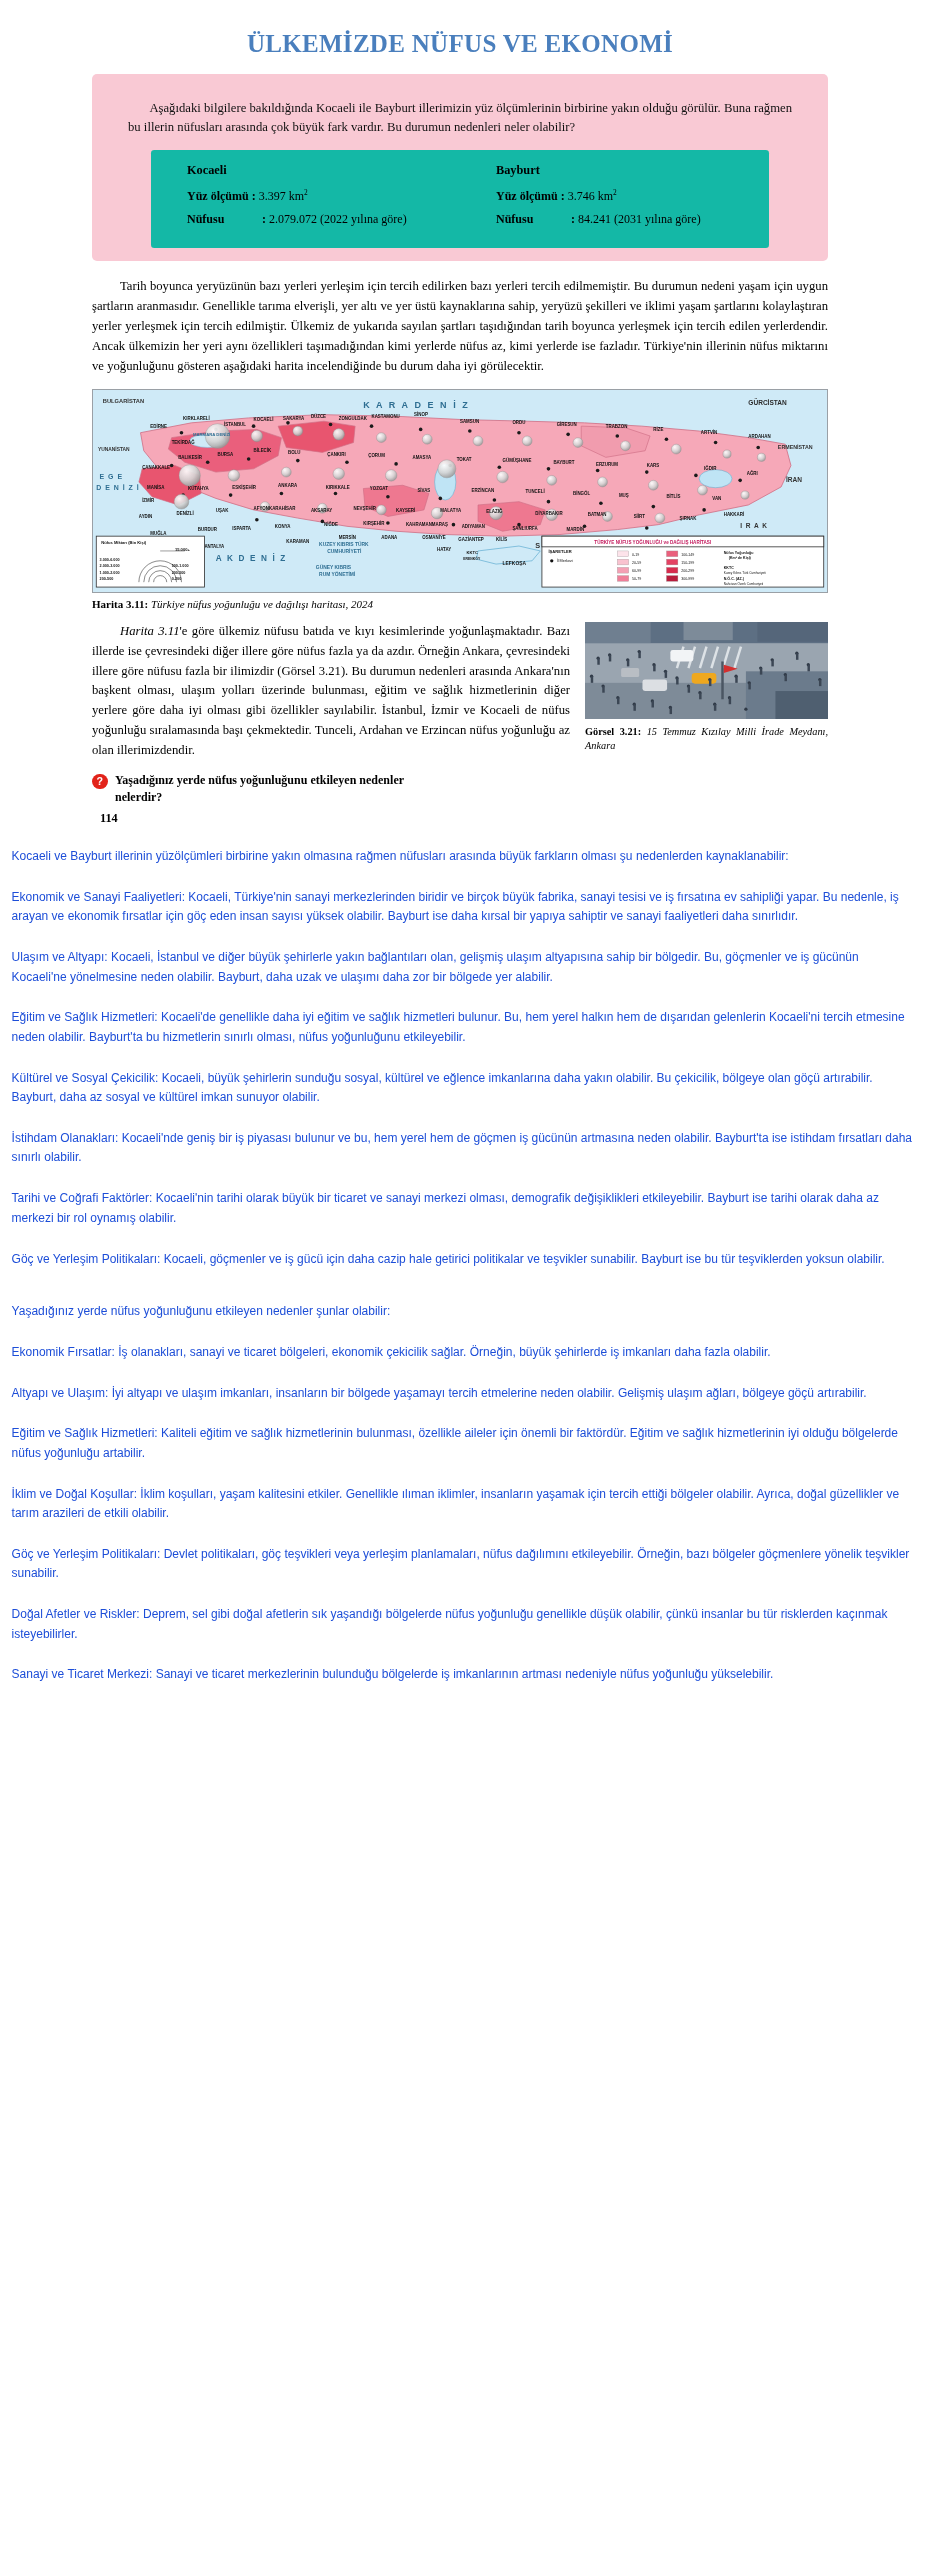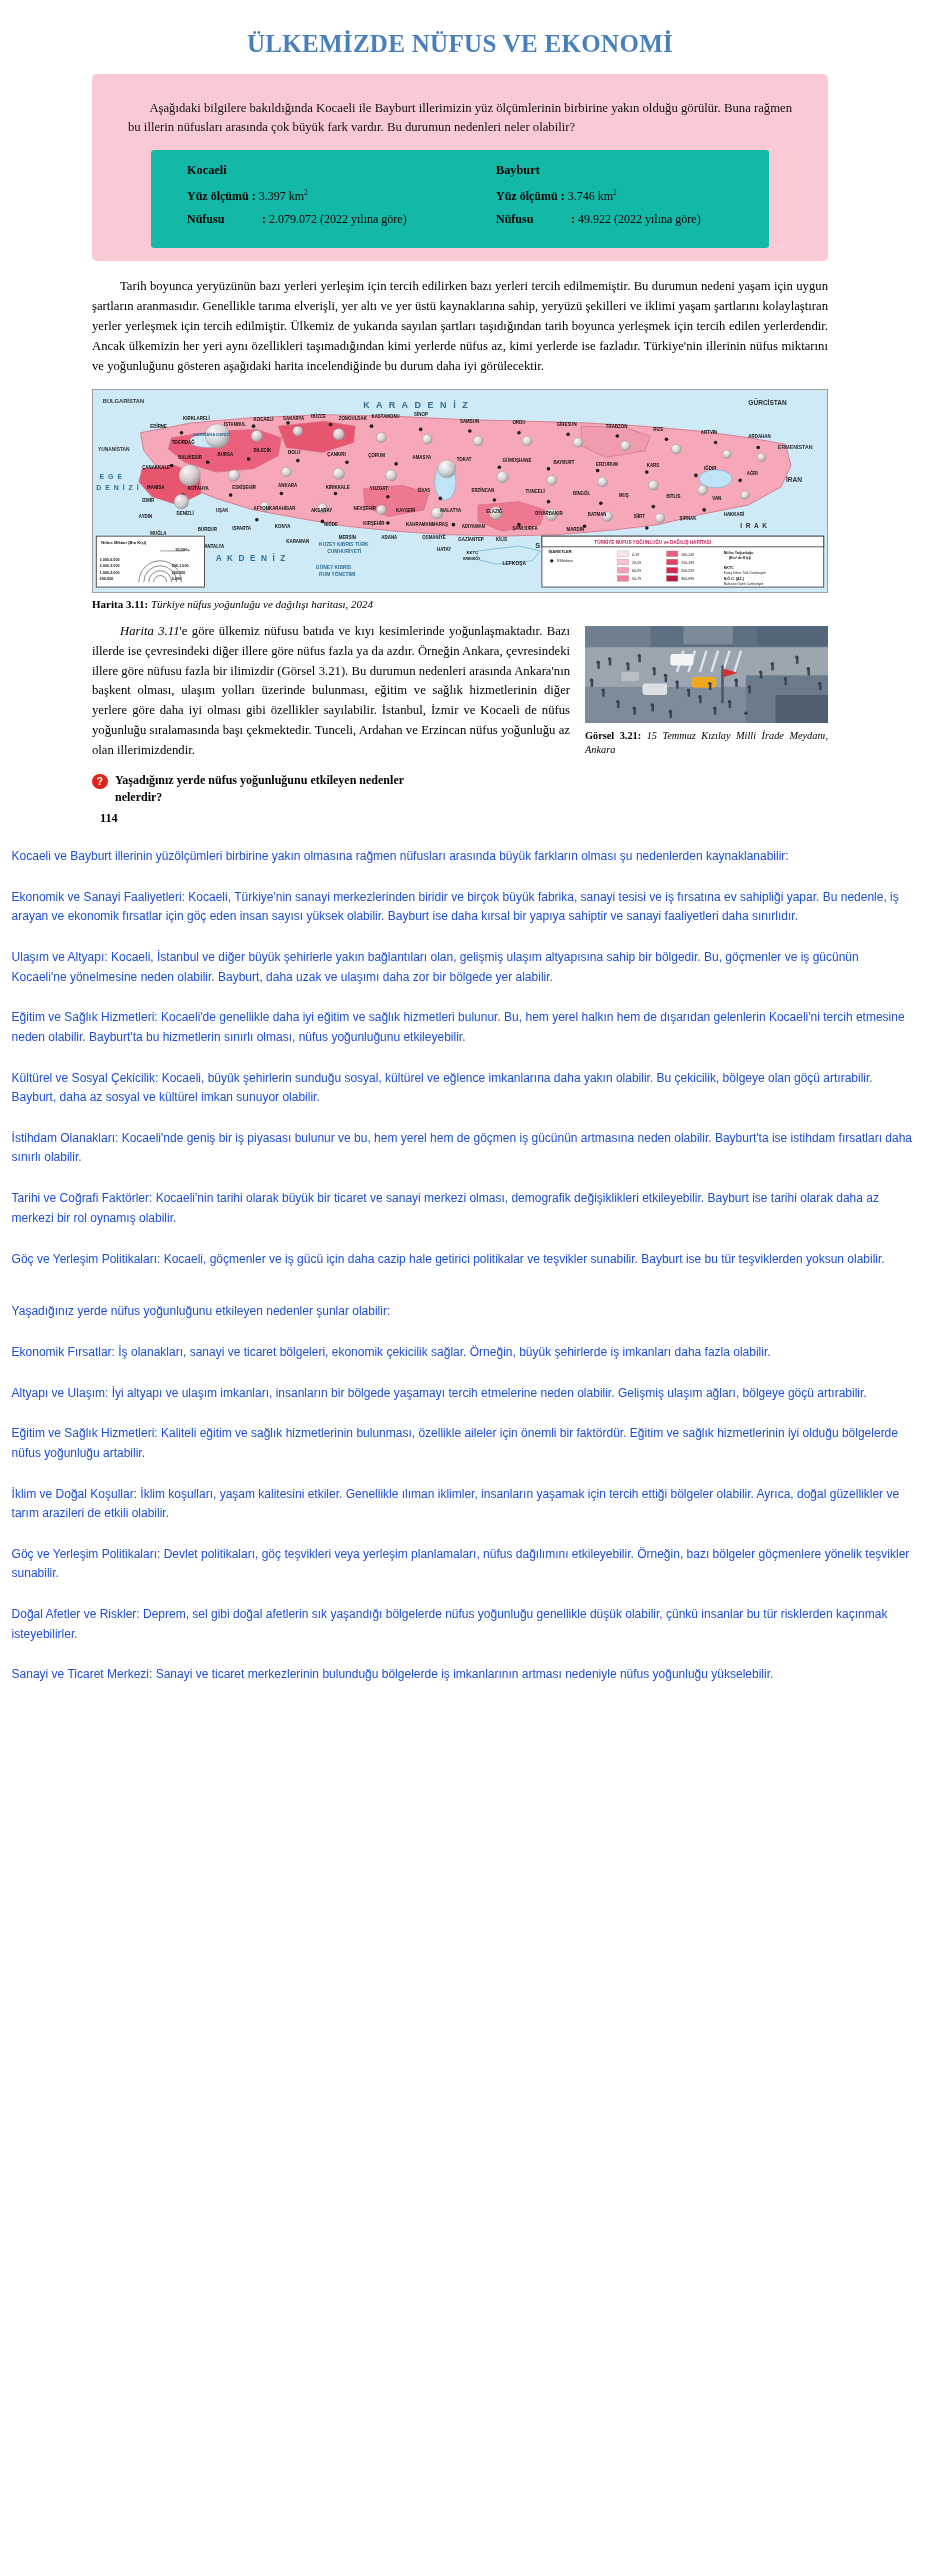--- a/index.html
+++ b/index.html
@@ -100,21 +100,21 @@
     font-size:11px;
     font-style:italic;
   }
   .map-caption b{font-style:normal;font-weight:bold;}
 
   
   .lower{
     margin:11.5px 92px 0 92px;
     display:flex;
     gap:15px;
-    align-items:center;
+    align-items:flex-start;
   }
   .lower-left{flex:1 1 auto;}
   .lower-left p{
     margin:0;
     font-size:12.7px;
     line-height:1.56;
     text-align:justify;
     text-indent:28px;
   }
   .lower-left p i{font-style:italic;}
@@ -211,21 +211,21 @@
       <div class="cream-col">
         <div class="prov">Bayburt</div>
         <div class="cream-row">
           <b class="lbl-area">Yüz ölçümü</b>
           <b>:</b>
           <span>3.746 km</span><sup>2</sup>
         </div>
         <div class="cream-row">
           <b class="lbl-pop">Nüfusu</b>
           <b>:</b>
-          <span>49.922 (2022 yılına göre)</span>
+          <span>84.241 (2031 yılına göre)</span>
         </div>
       </div>
     </div>
   </div>
 
   <p class="body-par">Tarih boyunca yeryüzünün bazı yerleri yerleşim için tercih edilirken bazı yerleri tercih edilmemiştir. Bu durumun nedeni yaşam için uygun şartların aranmasıdır. Genellikle tarıma elverişli, yer altı ve yer üstü kaynaklarına sahip, yeryüzü şekilleri ve iklimi yaşam şartlarını kolaylaştıran yerler yerleşmek için tercih edilmiştir. Ülkemiz de yukarıda sayılan şartları taşıdığından tarih boyunca yerleşmek için tercih edilen yerlerdendir. Ancak ülkemizin her yeri aynı özellikleri taşımadığından kimi yerlerde nüfus az, kimi yerlerde ise fazladır. Türkiye'nin illerinin nüfus miktarını ve yoğunluğunu gösteren aşağıdaki harita incelendiğinde bu durum daha iyi görülecektir.</p>
 
   <div class="map-wrap">
     <svg class="map-svg" viewBox="0 0 896 246" preserveAspectRatio="none">
       <rect x="0" y="0" width="896" height="246" fill="#cfeaf7"></rect>

